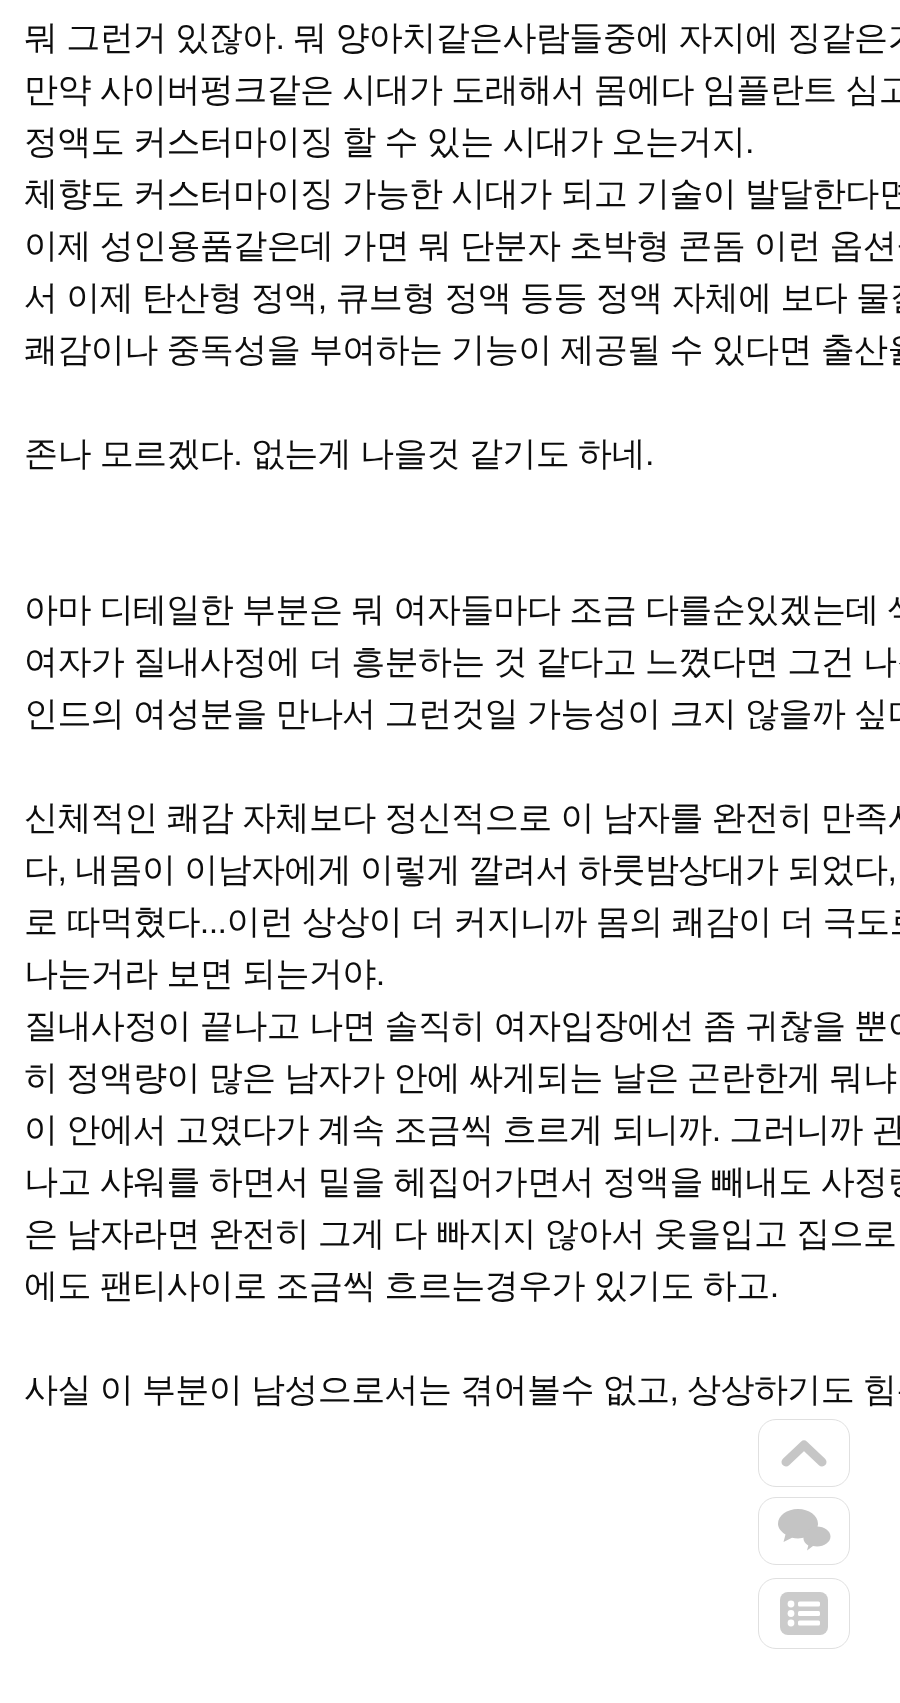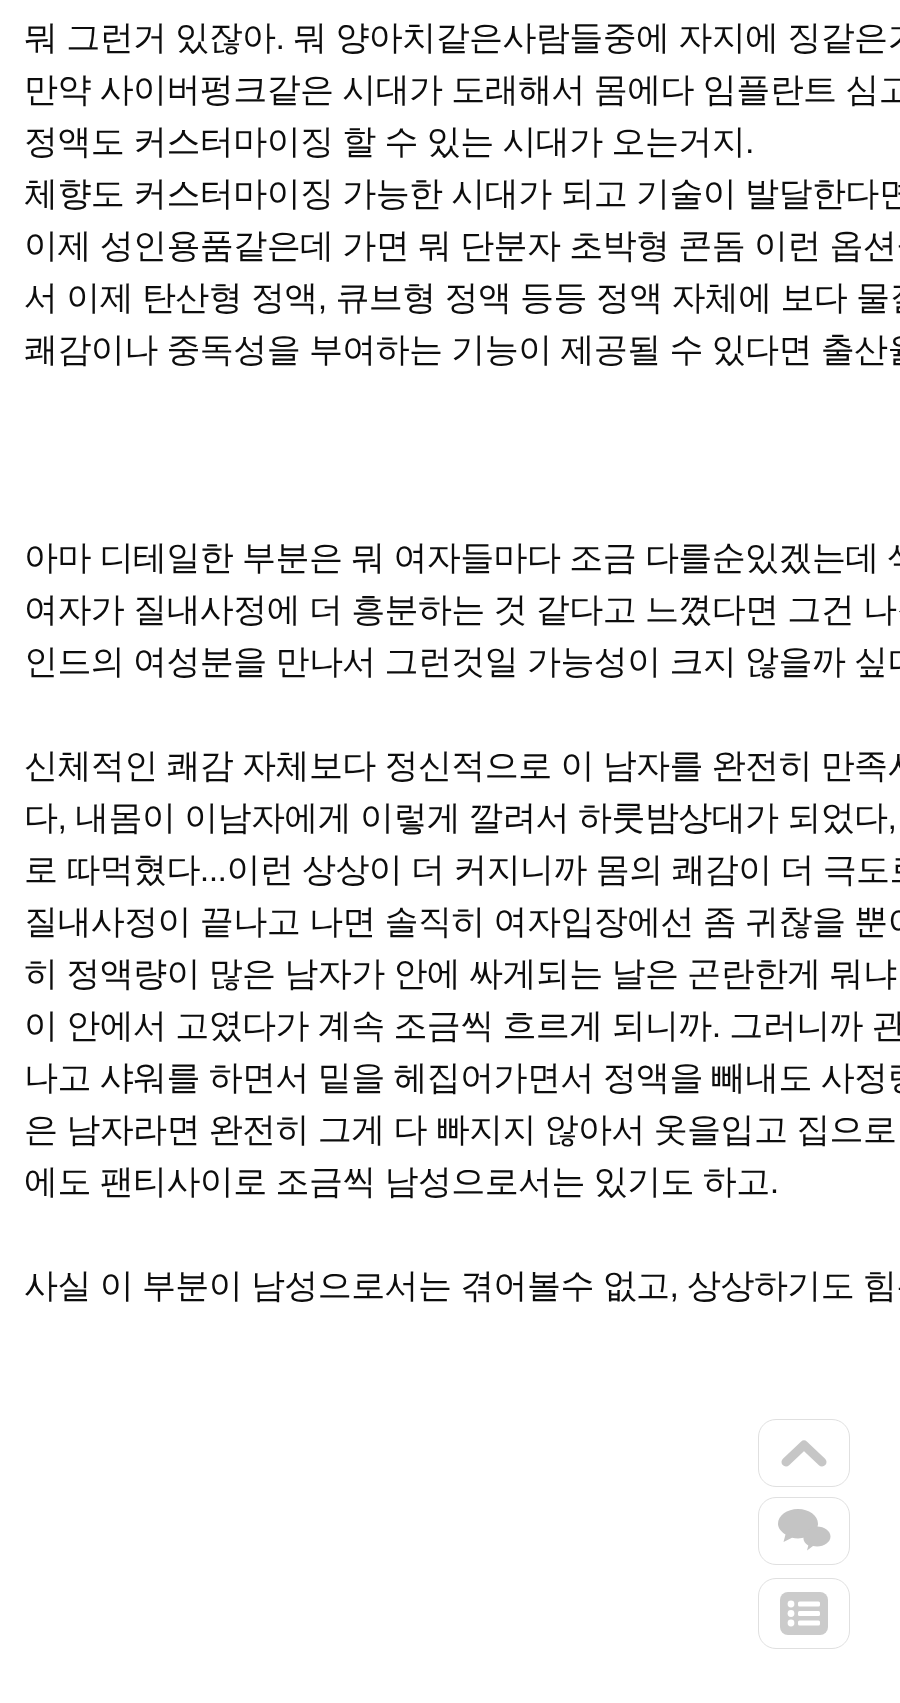--- a/index.html
+++ b/index.html
@@ -64,35 +64,37 @@
 
   <div class="post-body" id="post-body">
       <div class="line">뭐 그런거 있잖아. 뭐 양아치같은사람들중에 자지에 징같은거 박는</div>
       <div class="line">만약 사이버펑크같은 시대가 도래해서 몸에다 임플란트 심고 외모도</div>
       <div class="line">정액도 커스터마이징 할 수 있는 시대가 오는거지.</div>
       <div class="line">체향도 커스터마이징 가능한 시대가 되고 기술이 발달한다면</div>
       <div class="line">이제 성인용품같은데 가면 뭐 단분자 초박형 콘돔 이런 옵션을 넘어</div>
       <div class="line">서 이제 탄산형 정액, 큐브형 정액 등등 정액 자체에 보다 물질적인</div>
       <div class="line">쾌감이나 중독성을 부여하는 기능이 제공될 수 있다면 출산율이 늘</div>
       <div class="line">&nbsp;</div>
+      <div class="line">존나 모르겠다. 없는게 나을것 같기도 하네.</div>
       <div class="line">&nbsp;</div>
       <div class="line">&nbsp;</div>
       <div class="line">아마 디테일한 부분은 뭐 여자들마다 조금 다를순있겠는데 섹스중에</div>
       <div class="line">여자가 질내사정에 더 흥분하는 것 같다고 느꼈다면 그건 나같은 마</div>
       <div class="line">인드의 여성분을 만나서 그런것일 가능성이 크지 않을까 싶다.</div>
       <div class="line">&nbsp;</div>
       <div class="line">신체적인 쾌감 자체보다 정신적으로 이 남자를 완전히 만족시켰</div>
       <div class="line">다, 내몸이 이남자에게 이렇게 깔려서 하룻밤상대가 되었다, 말그대</div>
       <div class="line">로 따먹혔다...이런 상상이 더 커지니까 몸의 쾌감이 더 극도로 일어</div>
+      <div class="line">나는거라 보면 되는거야.</div>
       <div class="line">질내사정이 끝나고 나면 솔직히 여자입장에선 좀 귀찮을 뿐이지? 특</div>
       <div class="line">히 정액량이 많은 남자가 안에 싸게되는 날은 곤란한게 뭐냐면 정액</div>
       <div class="line">이 안에서 고였다가 계속 조금씩 흐르게 되니까. 그러니까 관계가 끝</div>
       <div class="line">나고 샤워를 하면서 밑을 헤집어가면서 정액을 빼내도 사정량이 많</div>
       <div class="line">은 남자라면 완전히 그게 다 빠지지 않아서 옷을입고 집으로 오는길</div>
-      <div class="line">에도 팬티사이로 조금씩 남성으로서는 있기도 하고.</div>
+      <div class="line">에도 팬티사이로 조금씩 흐르는경우가 있기도 하고.</div>
       <div class="line">&nbsp;</div>
       <div class="line">사실 이 부분이 남성으로서는 겪어볼수 없고, 상상하기도 힘든 부분</div>
     </div>
 
   <div class="floating-buttons">
 
     <button class="fab">
       <span>
         <svg width="50" height="30" viewBox="0 0 50 30">
           <polyline points="7,24 25,7 43,24" fill="none" stroke="#c6c6c6" stroke-width="9" stroke-linecap="round" stroke-linejoin="round"></polyline>

